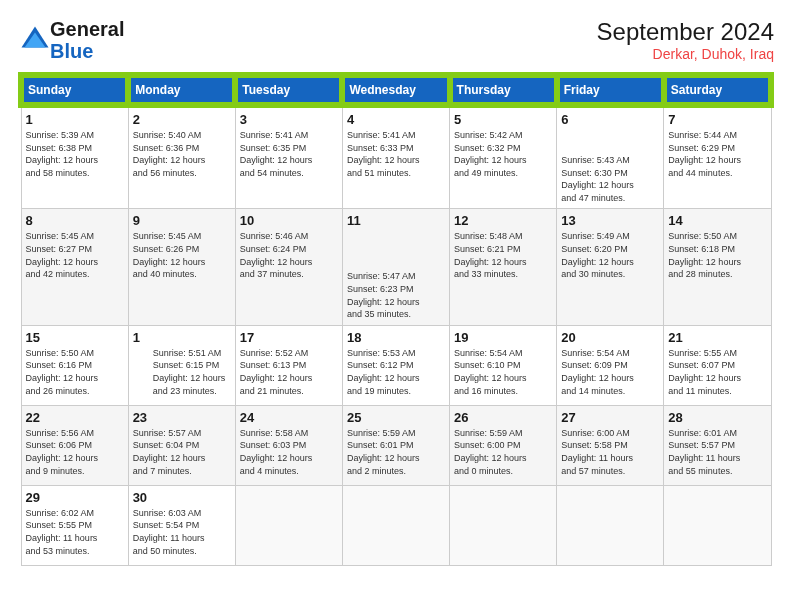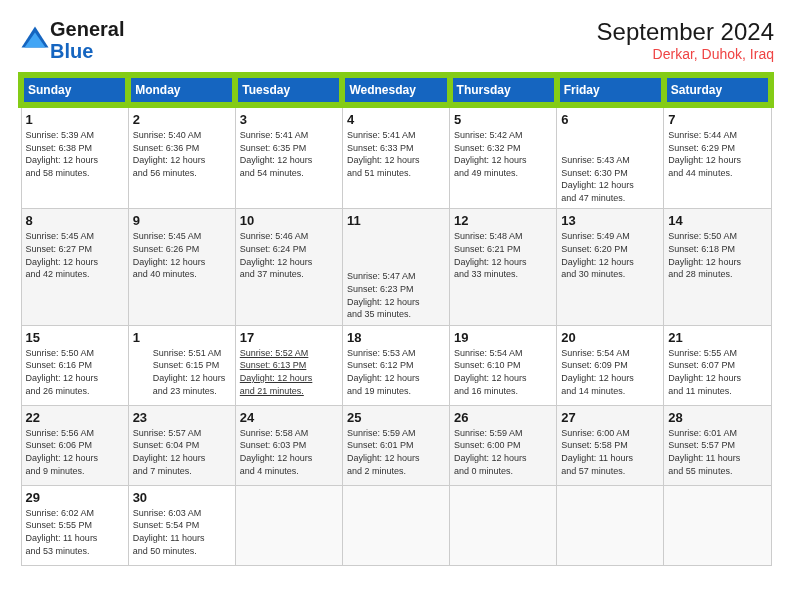--- a/index.html
+++ b/index.html
@@ -228,21 +228,21 @@
           </td>
           <td>
             <span class="day-num">1</span>
             <div class="day-info" style="white-space: pre-line; margin-left: 20px;">Sunrise: 5:51 AM
 Sunset: 6:15 PM
 Daylight: 12 hours
 and 23 minutes.</div>
           </td>
           <td>
             <span class="day-num">17</span>
-            <div class="day-info" style="white-space: pre-line; text-decoration: underline;">Sunrise: 5:52 AM
+            <div class="day-info" style="white-space: pre-line;">Sunrise: 5:52 AM
 Sunset: 6:13 PM
 Daylight: 12 hours
 and 21 minutes.</div>
           </td>
           <td>
             <span class="day-num">18</span>
             <div class="day-info" style="white-space: pre-line;">Sunrise: 5:53 AM
 Sunset: 6:12 PM
 Daylight: 12 hours
 and 19 minutes.</div>

